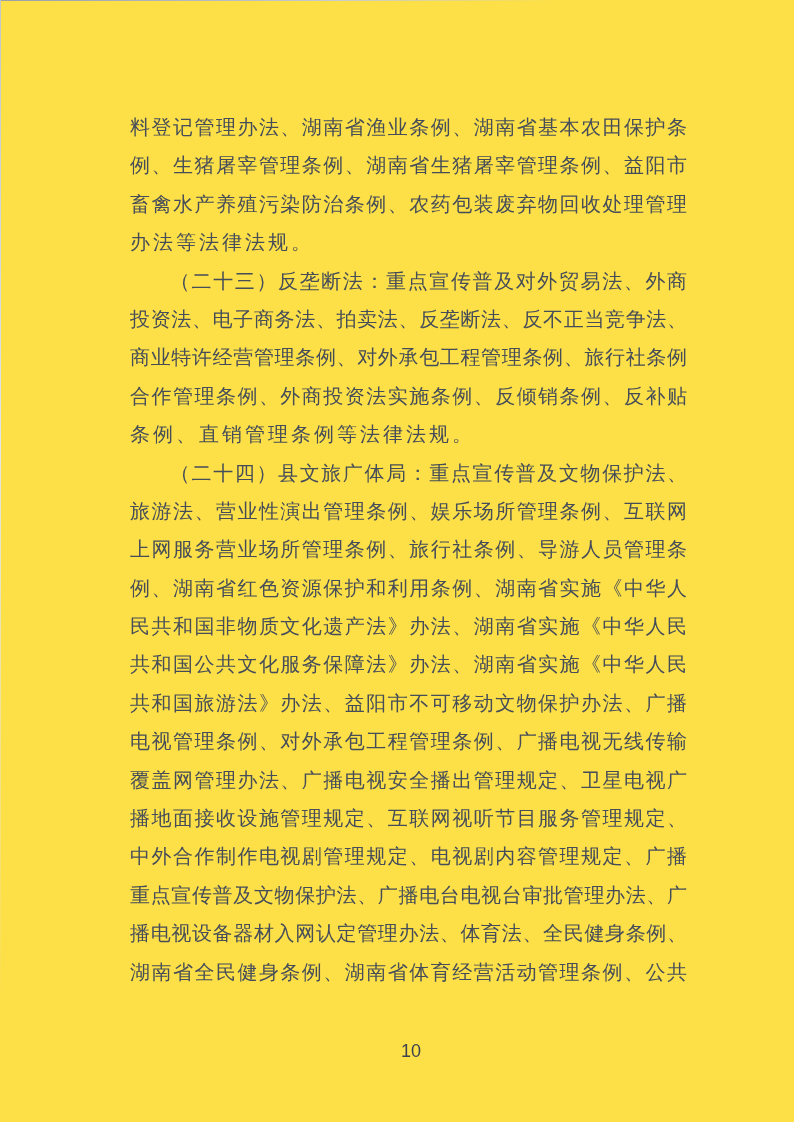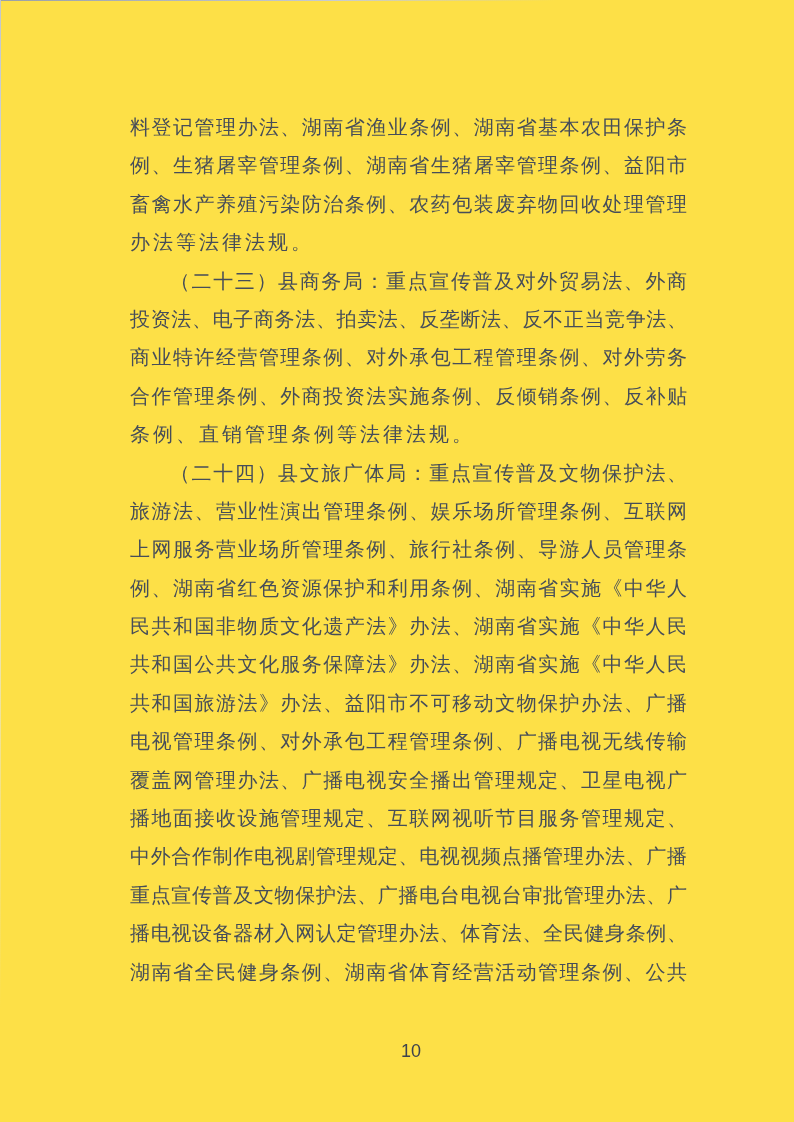--- a/index.html
+++ b/index.html
@@ -71,35 +71,35 @@
 
 <div class="page">
   <div class="edge-top"></div>
   <div class="edge-left"></div>
 
   <div class="text-block">
     <div class="line">料登记管理办法、湖南省渔业条例、湖南省基本农田保护条</div>
     <div class="line">例、生猪屠宰管理条例、湖南省生猪屠宰管理条例、益阳市</div>
     <div class="line">畜禽水产养殖污染防治条例、农药包装废弃物回收处理管理</div>
     <div class="line para-end">办法等法律法规。</div>
-    <div class="line para-start">（二十三）县商务局：重点宣传普及对外贸易法、外商</div>
+    <div class="line para-start">（二十三）反垄断法：重点宣传普及对外贸易法、外商</div>
     <div class="line">投资法、电子商务法、拍卖法、反垄断法、反不正当竞争法、</div>
-    <div class="line">商业特许经营管理条例、对外承包工程管理条例、对外劳务</div>
+    <div class="line">商业特许经营管理条例、对外承包工程管理条例、旅行社条例</div>
     <div class="line">合作管理条例、外商投资法实施条例、反倾销条例、反补贴</div>
     <div class="line para-end">条例、直销管理条例等法律法规。</div>
     <div class="line para-start">（二十四）县文旅广体局：重点宣传普及文物保护法、</div>
     <div class="line">旅游法、营业性演出管理条例、娱乐场所管理条例、互联网</div>
     <div class="line">上网服务营业场所管理条例、旅行社条例、导游人员管理条</div>
     <div class="line">例、湖南省红色资源保护和利用条例、湖南省实施《中华人</div>
     <div class="line">民共和国非物质文化遗产法》办法、湖南省实施《中华人民</div>
     <div class="line">共和国公共文化服务保障法》办法、湖南省实施《中华人民</div>
     <div class="line">共和国旅游法》办法、益阳市不可移动文物保护办法、广播</div>
     <div class="line">电视管理条例、对外承包工程管理条例、广播电视无线传输</div>
     <div class="line">覆盖网管理办法、广播电视安全播出管理规定、卫星电视广</div>
     <div class="line">播地面接收设施管理规定、互联网视听节目服务管理规定、</div>
-    <div class="line">中外合作制作电视剧管理规定、电视视频点播管理办法、广播</div>
+    <div class="line">中外合作制作电视剧管理规定、电视剧内容管理规定、广播</div>
     <div class="line">重点宣传普及文物保护法、广播电台电视台审批管理办法、广</div>
     <div class="line">播电视设备器材入网认定管理办法、体育法、全民健身条例、</div>
     <div class="line">湖南省全民健身条例、湖南省体育经营活动管理条例、公共</div>
   </div>
 
   <div class="page-number">10</div>
 </div>
 
 </body></html>

